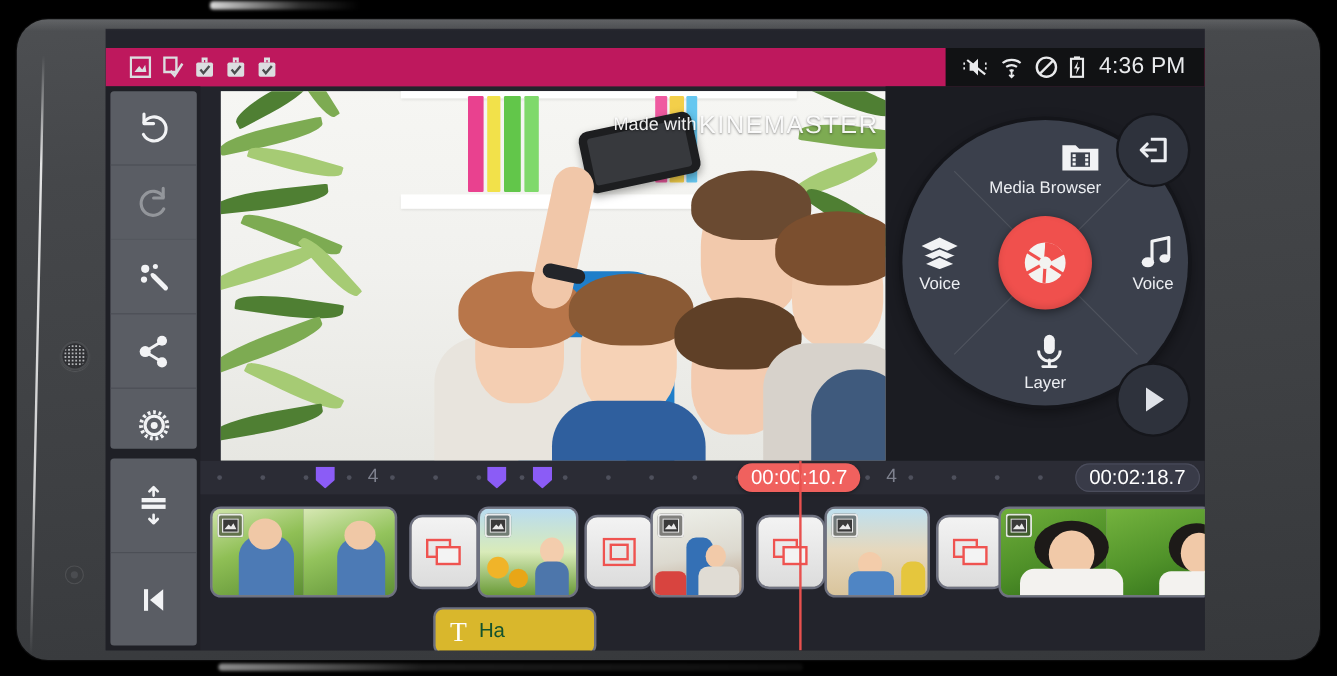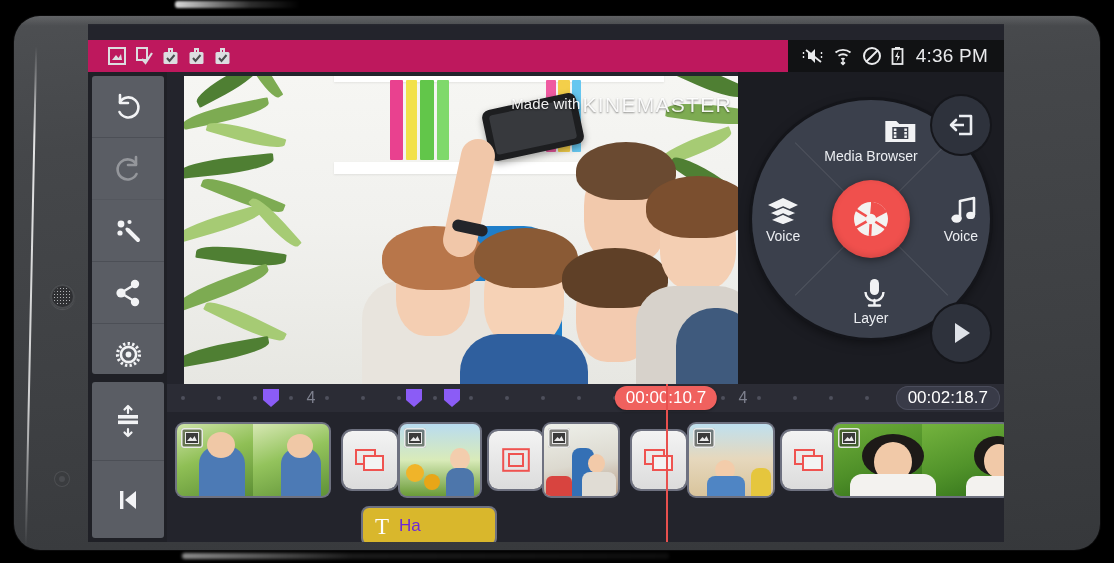--- a/index.html
+++ b/index.html
@@ -175,21 +175,21 @@
     position:absolute;top:19px;width:54px;height:58px;border-radius:9px;
     background:linear-gradient(180deg,#f3f3f3,#dcdcdc);
     box-shadow:0 0 0 2px #6e7180;display:flex;align-items:center;justify-content:center;cursor:pointer;
   }
   #text-clip{
     position:absolute;left:196px;top:96px;width:120px;height:36px;border-radius:6px;
     background:#d9b72c;box-shadow:0 0 0 2px #6e7180;display:flex;align-items:center;gap:10px;
     padding-left:12px;cursor:pointer;
   }
   #text-clip .t{color:#fff;font-family:"Liberation Serif",serif;font-size:23px;line-height:1;}
-  #text-clip .lbl{color:#6d28d9;font-size:17px;}
+  #text-clip .lbl{color:#14532d;font-size:17px;}
   #playhead{position:absolute;left:499px;top:0;width:2px;height:158px;background:#e8504e;}
 </style>
 </head>
 <body>
 
 <div id="stage">
   <div id="tablet">
 
     <div id="bezel-highlight"></div>
     <div id="speaker">

